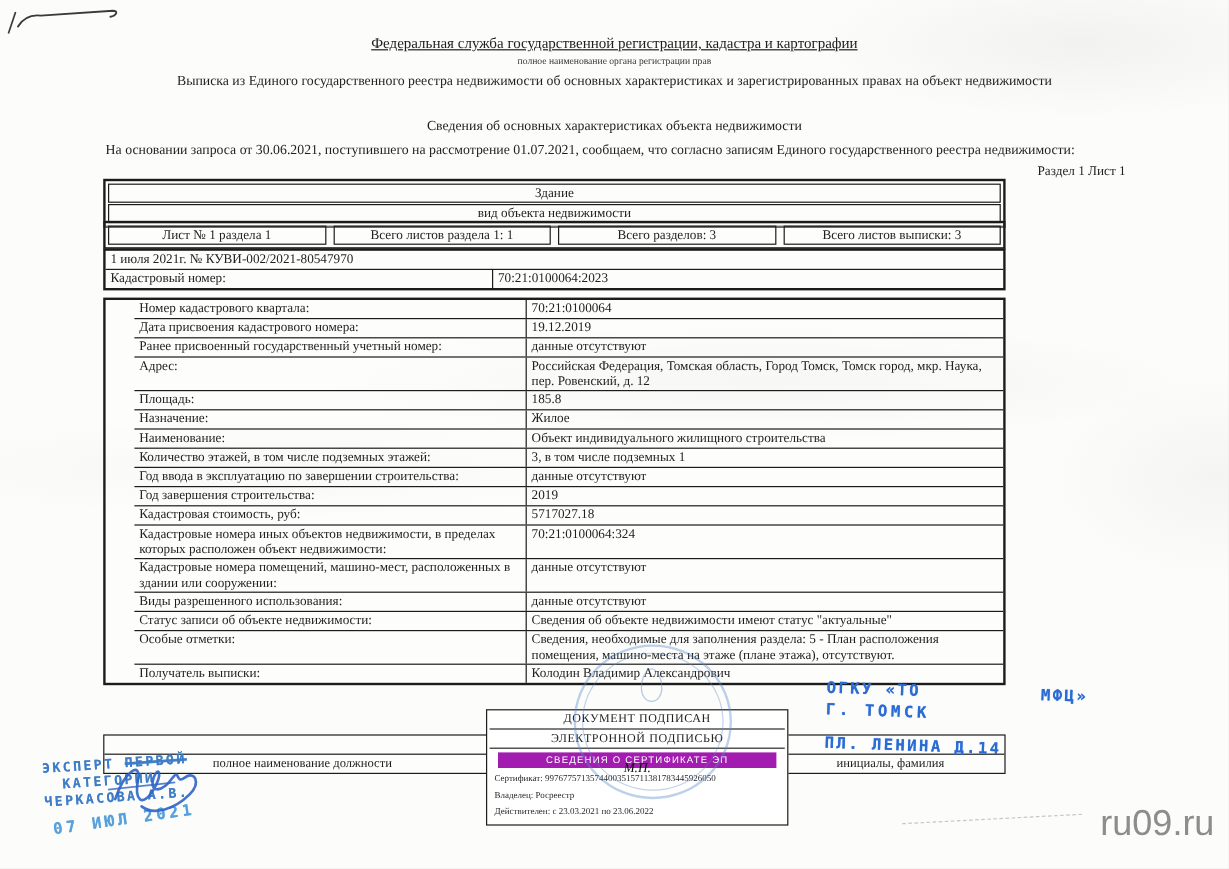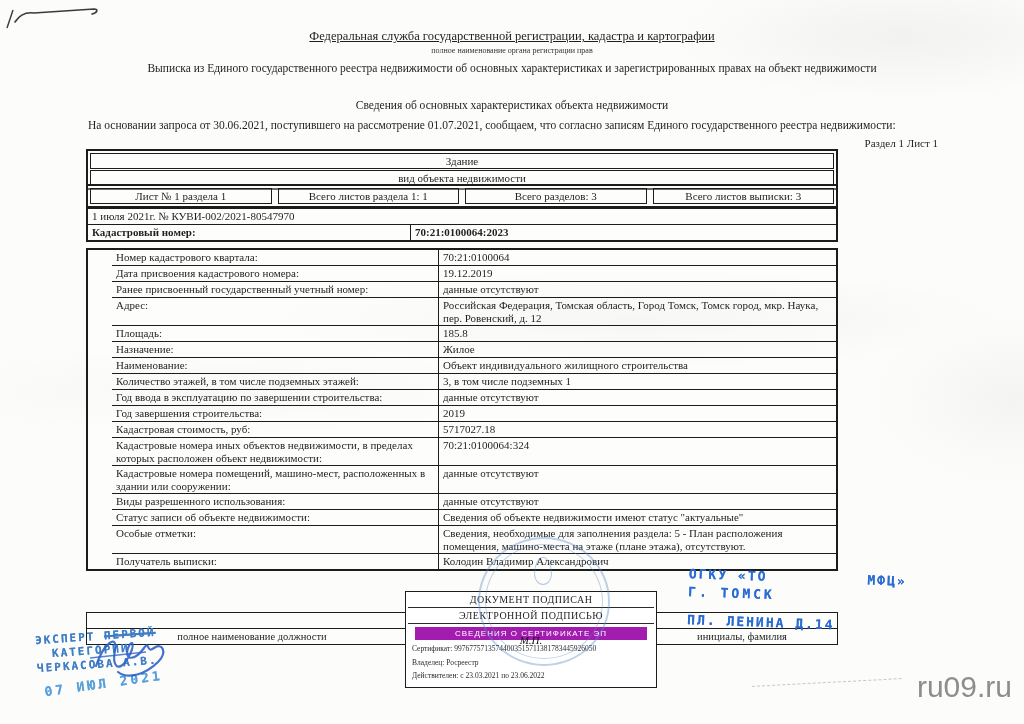--- a/index.html
+++ b/index.html
@@ -20,21 +20,21 @@
   .request{top:119px;left:88px;font-size:11.5px;}
   .sec-sheet{top:137px;left:0;width:938px;text-align:right;font-size:11px;}
   
   .tbl{left:86px;width:752px;border:2px solid #1c1c1c;background:rgba(255,255,255,.35);box-sizing:border-box;font-size:11px;}
   .t1{top:149px;padding:1px;}
   .t1row{border:1px solid #1c1c1c;height:14px;line-height:14px;text-align:center;margin:1px;}
   .t2{top:184px;padding:2px;display:flex;gap:6px;}
   .t2cell{flex:1;border:1px solid #1c1c1c;height:14px;line-height:14px;text-align:center;}
   .t3{top:207px;}
   .t3r1{height:15px;line-height:15px;padding-left:4px;border-bottom:1px solid #1c1c1c;}
-  .t3r2{display:flex;height:15px;line-height:15px;font-weight:bold;}
+  .t3r2{display:flex;height:15px;line-height:15px;}
   .t3c1{width:318px;border-right:1px solid #1c1c1c;padding-left:4px;}
   .t3c2{flex:1;padding-left:4px;}
   .main{top:248px;padding-left:24px;}
   .mrow{display:flex;border-bottom:1px solid #1c1c1c;}
   .mrow:last-child{border-bottom:none;}
   .mlab{width:318px;border-right:1px solid #1c1c1c;padding:1px 4px 0;line-height:13px;min-height:14px;}
   .mval{flex:1;padding:1px 4px 0;line-height:13px;}
   
   .sig{top:612px;border-width:1.5px;}
   .sigrow{display:flex;height:15px;line-height:15px;}

